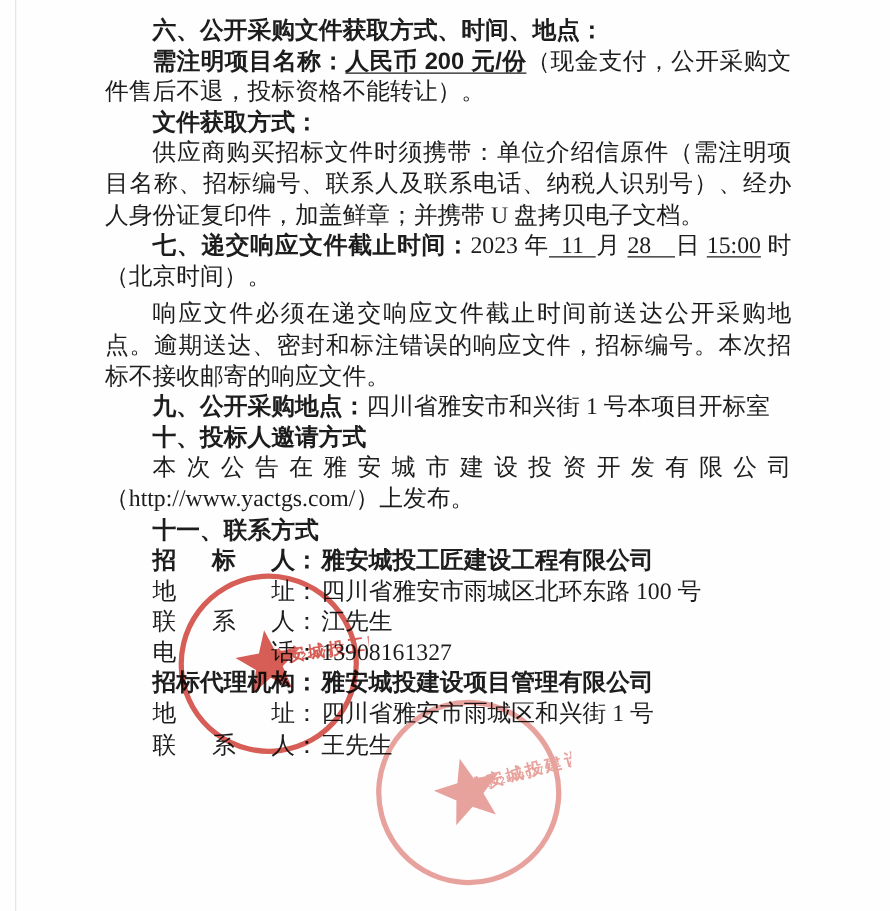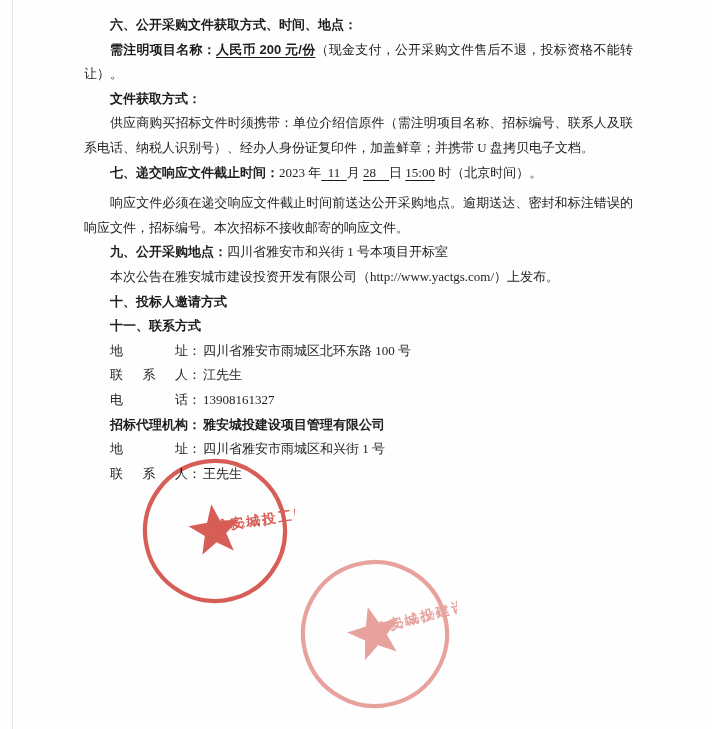--- a/index.html
+++ b/index.html
@@ -11,21 +11,21 @@
     font-family:"Liberation Serif","DejaVu Serif",serif;
     color:#1d1d1d;
   }
   .scan-edge{
     position:absolute;left:12px;top:0;width:1px;height:729px;
     background:#e7e7e7;
   }
   .doc{
     position:absolute;
     left:84px;top:13px;width:549px;
-    font-size:13px;line-height:24.6px;
+    font-size:19px;line-height:24.6px;
     text-align:justify;
   }
   .doc p{margin:0;text-indent:2em;}
   .doc p.gap{margin-top:6px;}
   .b{font-weight:700;font-family:"Liberation Sans","DejaVu Sans",sans-serif;}
   .u{
     text-decoration:underline;
     text-decoration-thickness:1.2px;
     text-underline-offset:3px;
   }
@@ -45,23 +45,24 @@
 <div class="page">
   <div class="scan-edge"></div>
   <div class="doc">
       <p><span class="b">六、公开采购文件获取方式、时间、地点：</span></p>
       <p><span class="b">需注明项目名称：</span><span class="b u">人民币 200 元/份</span><span>（现金支付，公开采购文件售后不退，投标资格不能转让）。</span></p>
       <p><span class="b">文件获取方式：</span></p>
       <p><span>供应商购买招标文件时须携带：单位介绍信原件（需注明项目名称、招标编号、联系人及联系电话、纳税人识别号）、经办人身份证复印件，加盖鲜章；并携带 U 盘拷贝电子文档。</span></p>
       <p><span class="b">七、递交响应文件截止时间：</span><span>2023 年</span><span class="u"> 11 </span><span>月 </span><span class="u">28  </span><span>日 </span><span class="u">15:00</span><span> 时（北京时间）。</span></p>
       <p class="gap"><span>响应文件必须在递交响应文件截止时间前送达公开采购地点。逾期送达、密封和标注错误的响应文件，招标编号。本次招标不接收邮寄的响应文件。</span></p>
       <p><span class="b">九、公开采购地点：</span><span>四川省雅安市和兴街 1 号本项目开标室</span></p>
+      <p><span class="b">十、投标人邀请方式</span></p>
       <p><span>本次公告在雅安城市建设投资开发有限公司（http://www.yactgs.com/）上发布。</span></p>
-      <p><span class="b">十、投标人邀请方式</span></p>
       <p><span class="b">十一、联系方式</span></p>
+      <p class="contact b"><span class="clabel">招标人</span><span>：</span><span class="cvalue">雅安城投工匠建设工程有限公司</span></p>
       <p class="contact"><span class="clabel">地址</span><span>：</span><span class="cvalue">四川省雅安市雨城区北环东路 100 号</span></p>
       <p class="contact"><span class="clabel">联系人</span><span>：</span><span class="cvalue">江先生</span></p>
       <p class="contact"><span class="clabel">电话</span><span>：</span><span class="cvalue">13908161327</span></p>
       <p class="contact b"><span class="clabel">招标代理机构</span><span>：</span><span class="cvalue">雅安城投建设项目管理有限公司</span></p>
       <p class="contact"><span class="clabel">地址</span><span>：</span><span class="cvalue">四川省雅安市雨城区和兴街 1 号</span></p>
       <p class="contact"><span class="clabel">联系人</span><span>：</span><span class="cvalue">王先生</span></p>
     </div>
   <div class="seal-layer">
       <div class="sealwrap" style="left: 135px; top: 451px; width: 160px; height: 160px; opacity: 0.82;"><svg width="160" height="160" viewBox="-80 -80 160 160">
           <g transform="rotate(-8)">

